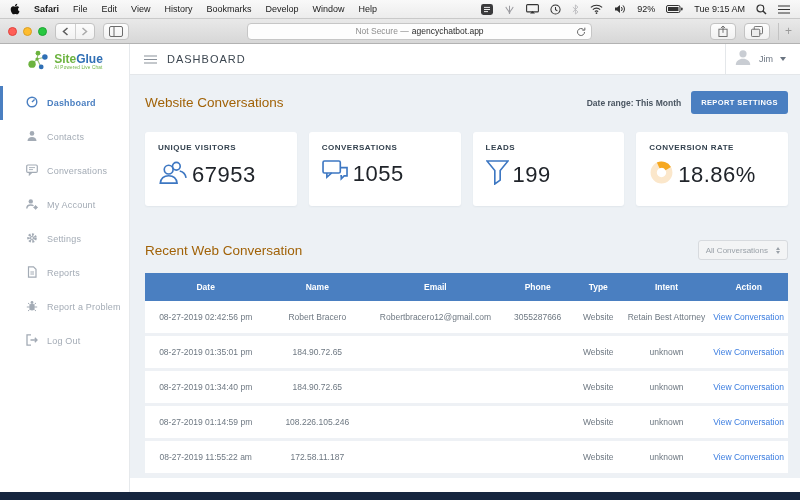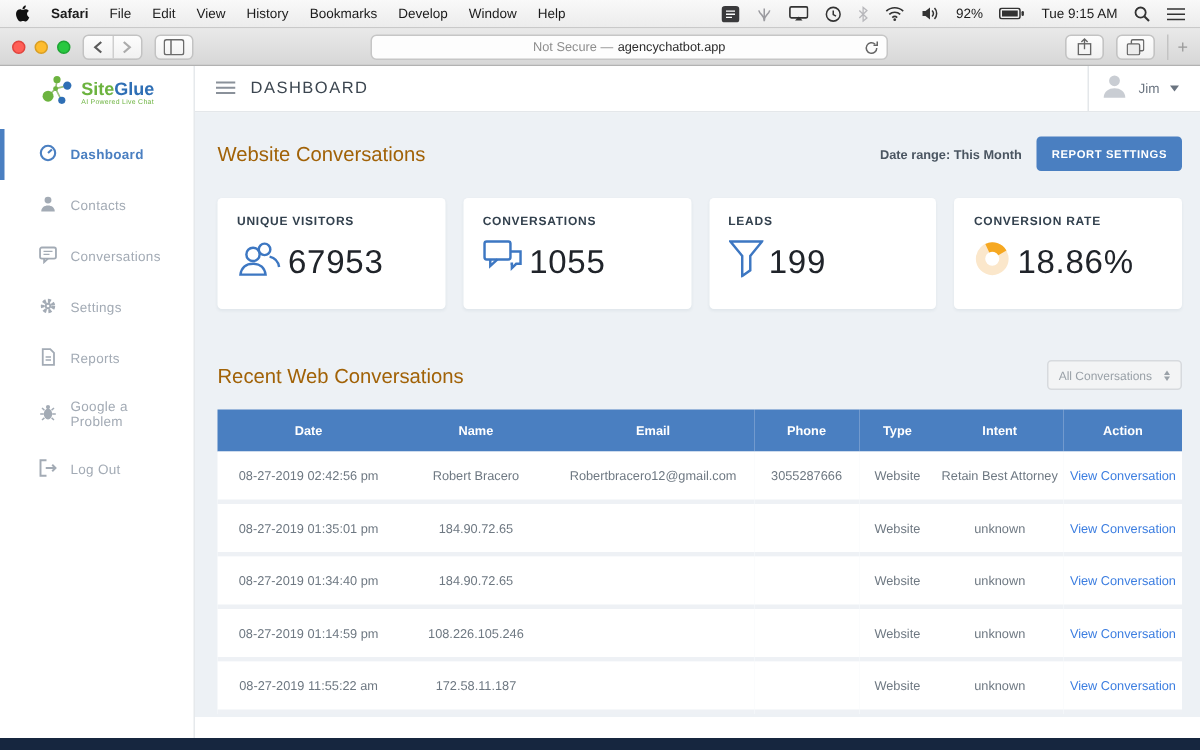--- a/index.html
+++ b/index.html
@@ -274,39 +274,48 @@
         <div class="navitem">
           <span><svg width="12" height="12" viewBox="0 0 12 12">
                 <rect x="0.7" y="1" width="10.6" height="7.4" rx="1.2" fill="none" stroke="currentColor" stroke-width="1.2"></rect>
                 <path d="M3.4 8.4v2.4l2.6-2.4" fill="none" stroke="currentColor" stroke-width="1.2"></path>
                 <path d="M3 3.6h6M3 5.6h4" stroke="currentColor" stroke-width="0.9"></path>
               </svg></span>
           <span>Conversations</span>
         </div>
         <div class="navitem">
           <span><svg width="12" height="12" viewBox="0 0 12 12">
+                <circle cx="4.8" cy="3.4" r="2.2" fill="currentColor"></circle>
+                <path d="M0.8 10.6c0-2.3 1.8-3.6 4-3.6 1 0 2 .3 2.7.8" fill="none" stroke="currentColor" stroke-width="1.4"></path>
+                <circle cx="9.6" cy="9.4" r="1.7" fill="currentColor"></circle>
+                <path d="M9.6 7v4.8M7.2 9.4H12" stroke="currentColor" stroke-width="0.8"></path>
+              </svg></span>
+          <span>My Account</span>
+        </div>
+        <div class="navitem">
+          <span><svg width="12" height="12" viewBox="0 0 12 12">
                 <circle cx="6" cy="6" r="3.5" fill="none" stroke="currentColor" stroke-width="2.6" stroke-dasharray="1.9 1.3"></circle>
                 <circle cx="6" cy="6" r="1.5" fill="none" stroke="currentColor" stroke-width="1.2"></circle>
               </svg></span>
           <span>Settings</span>
         </div>
         <div class="navitem">
           <span><svg width="12" height="12" viewBox="0 0 12 12">
                 <path d="M2.5 0.8h5L10 3.3v7.9H2.5z" fill="none" stroke="currentColor" stroke-width="1.2"></path>
                 <path d="M4.4 6h3.6M4.4 8h3.6" stroke="currentColor" stroke-width="1"></path>
               </svg></span>
           <span>Reports</span>
         </div>
         <div class="navitem">
           <span><svg width="12" height="12" viewBox="0 0 12 12">
                 <ellipse cx="6" cy="7" rx="2.8" ry="3.6" fill="currentColor"></ellipse>
                 <circle cx="6" cy="2.4" r="1.4" fill="currentColor"></circle>
                 <path d="M3.2 7H0.8M11.2 7H8.8M3.6 4.4 2 3M8.4 4.4 10 3M3.6 9.6 2 11M8.4 9.6 10 11" stroke="currentColor" stroke-width="1"></path>
               </svg></span>
-          <span>Google a Problem</span>
+          <span>Report a Problem</span>
         </div>
         <div class="navitem">
           <span><svg width="12" height="12" viewBox="0 0 12 12">
                 <path d="M5 0.8H1v10.4h4" fill="none" stroke="currentColor" stroke-width="1.3"></path>
                 <path d="M4.5 6H11M8.8 3.8 11 6 8.8 8.2" fill="none" stroke="currentColor" stroke-width="1.3"></path>
               </svg></span>
           <span>Log Out</span>
         </div>
       </nav>
     </aside>
@@ -376,21 +385,21 @@
               <span><svg width="25" height="25" viewBox="0 0 24 24">
                     <circle cx="12" cy="12" r="7.5" fill="none" stroke="#fbe7cb" stroke-width="6"></circle>
                     <circle cx="12" cy="12" r="7.5" fill="none" stroke="#f6a821" stroke-width="6" stroke-dasharray="11 36.1" transform="rotate(-115 12 12)"></circle>
                   </svg></span>
               <span class="cardvalue">18.86%</span>
             </div>
           </div>
         </div>
 
         <div class="recenthead">
-          <span class="sectiontitle">Recent Web Conversations</span>
+          <span class="sectiontitle">Recent Web Conversation</span>
           <div class="filter">
             <span>All Conversations</span>
             <span class="filtercarets">
                 <span class="fc-up"></span>
                 <span class="fc-dn"></span>
               </span>
           </div>
         </div>
 
         <table class="convtable">

